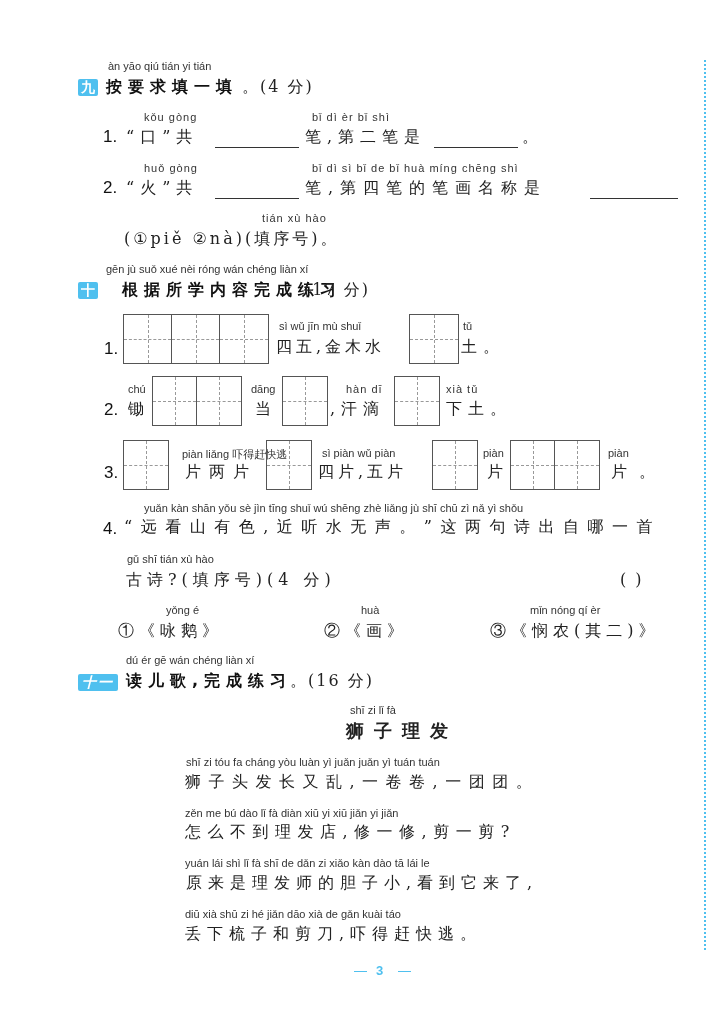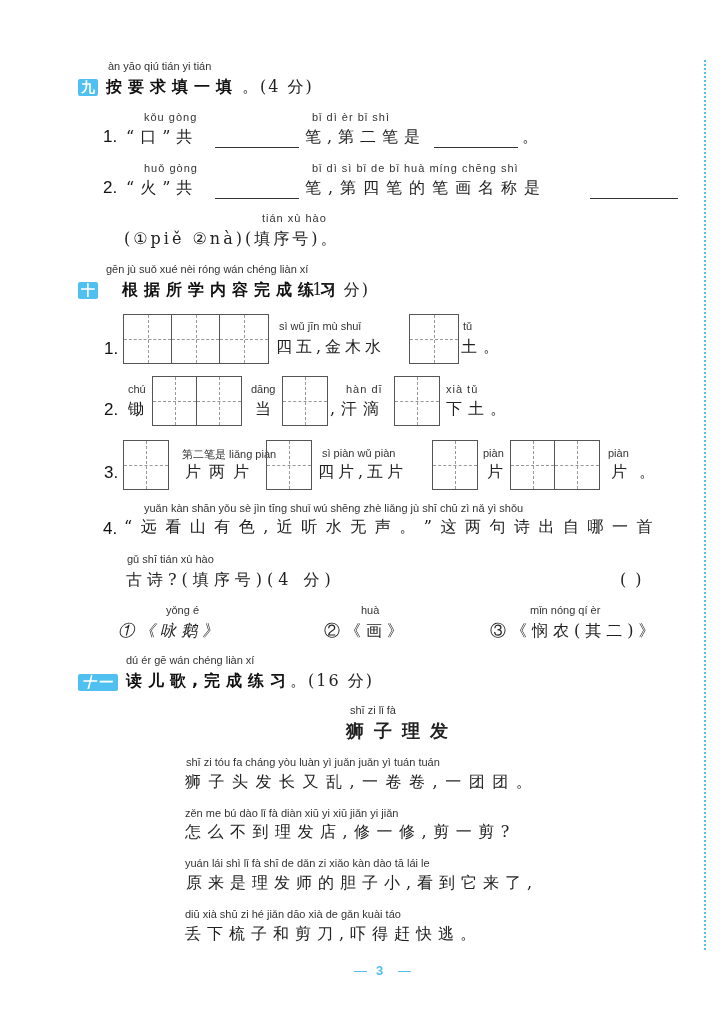--- a/index.html
+++ b/index.html
@@ -87,21 +87,21 @@
 <div class="abs grid" style="left:394px;top:376px;">
   <div class="cell w44"></div>
 </div>
 <div class="abs py" style="left:446px;top:383px;letter-spacing:1px;">xià  tǔ</div>
 <div class="abs hz" style="left:446px;top:399px;">下土。</div>
 
 <div class="abs num" style="left:104px;top:463px;">3.</div>
 <div class="abs grid" style="left:123px;top:440px;">
   <div class="cell w44"></div>
 </div>
-<div class="abs py" style="left:182px;top:447px;">第二笔是 liǎng piàn</div>
+<div class="abs py" style="left:182px;top:447px;">piàn liǎng 吓得赶快逃</div>
 <div class="abs hz" style="left:185px;top:462px;letter-spacing:8px;">片两片</div>
 <div class="abs grid" style="left:266px;top:440px;">
   <div class="cell w44"></div>
 </div>
 <div class="abs py" style="left:322px;top:447px;">sì  piàn   wǔ piàn</div>
 <div class="abs hz" style="left:318px;top:462px;letter-spacing:4px;">四片,五片</div>
 <div class="abs grid" style="left:432px;top:440px;">
   <div class="cell w44"></div>
 </div>
 <div class="abs py" style="left:483px;top:447px;">piàn</div>
@@ -114,21 +114,21 @@
 <div class="abs hz" style="left:611px;top:462px;letter-spacing:12px;">片。</div>
 
 <div class="abs py" style="left:144px;top:502px;">yuǎn kàn shān yǒu  sè     jìn  tīng shuǐ wú shēng      zhè liǎng  jù  shī chū  zì   nǎ   yì  shǒu</div>
 <div class="abs num" style="left:103px;top:519px;">4.</div>
 <div class="abs hz" style="left:124px;top:517px;letter-spacing:8.5px;">“远看山有色,近听水无声。”这两句诗出自哪一首</div>
 <div class="abs py" style="left:127px;top:553px;">gǔ  shī       tián  xù  hào</div>
 <div class="abs hz" style="left:126px;top:570px;letter-spacing:5px;">古诗?(填序号)(4 分)</div>
 <div class="abs hz" style="left:620px;top:570px;letter-spacing:2px;">(      )</div>
 
 <div class="abs py" style="left:166px;top:604px;">yǒng  é</div>
-<div class="abs hz" style="left:118px;top:621px;letter-spacing:5px;font-style:italic;">①《咏鹅》</div>
+<div class="abs hz" style="left:118px;top:621px;letter-spacing:5px;">①《咏鹅》</div>
 <div class="abs py" style="left:361px;top:604px;">huà</div>
 <div class="abs hz" style="left:324px;top:621px;letter-spacing:5px;text-align:center;">②《画》</div>
 <div class="abs py" style="left:530px;top:604px;">mǐn nóng     qí  èr</div>
 <div class="abs hz" style="left:490px;top:621px;letter-spacing:5px;">③《悯农(其二)》</div>
 
 <div class="abs py" style="left:126px;top:654px;">dú  ér  gē    wán chéng liàn  xí</div>
 <div class="abs badge" style="left:78px;top:674px;width:40px;letter-spacing:2px;font-style:italic;">十一</div>
 <div class="abs hz-bold" style="left:126px;top:671px;">读儿歌,完成练习</div>
 <div class="abs hz" style="left:290px;top:671px;letter-spacing:2px;">。(16 分)</div>
 

